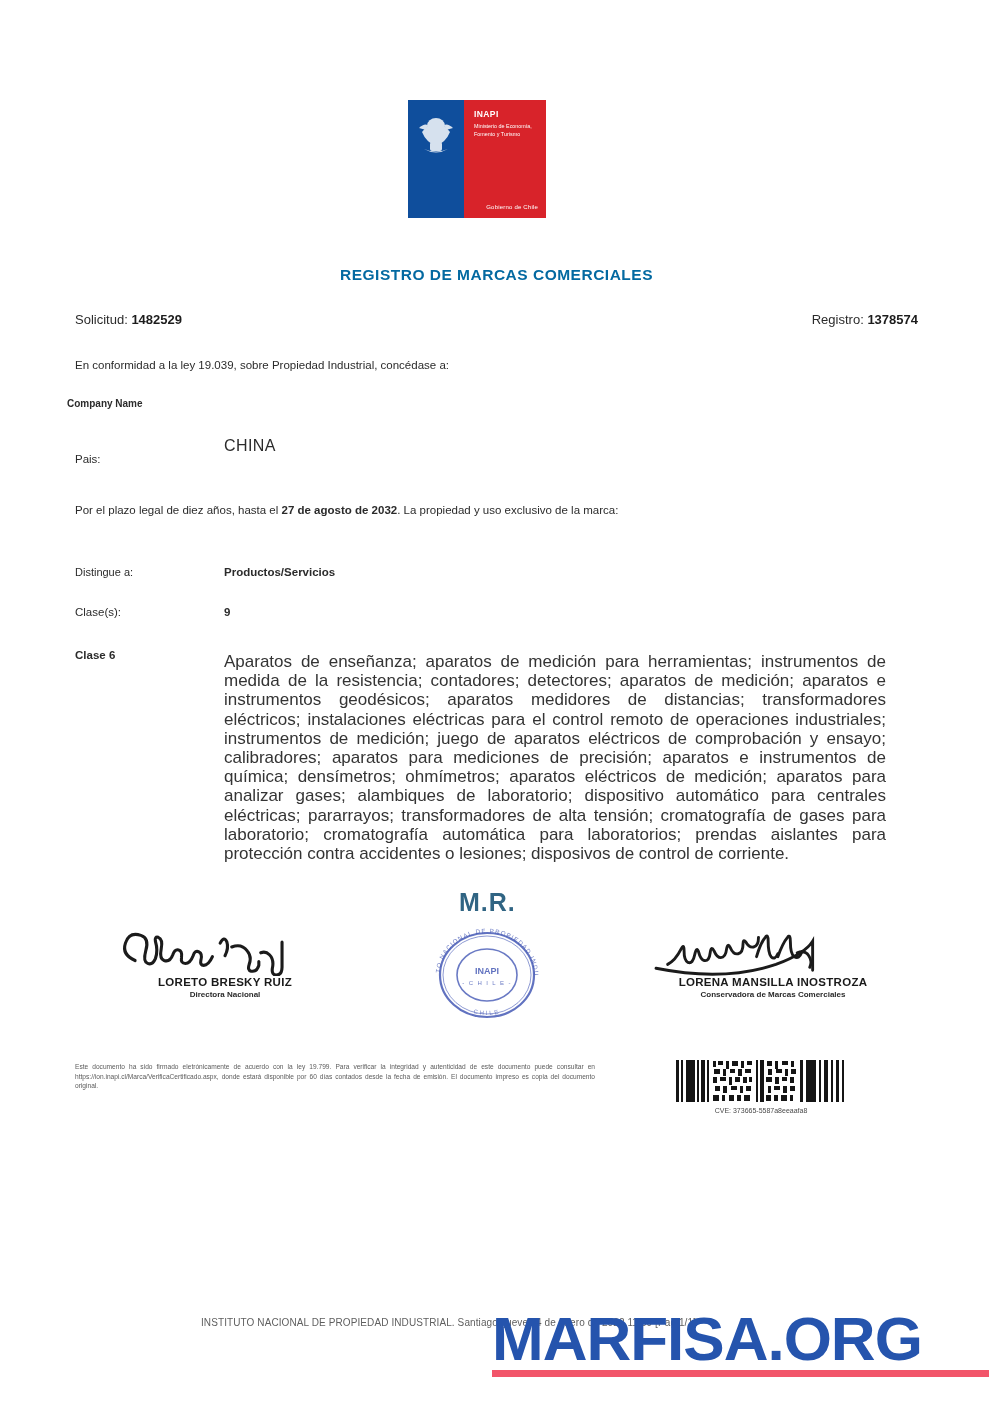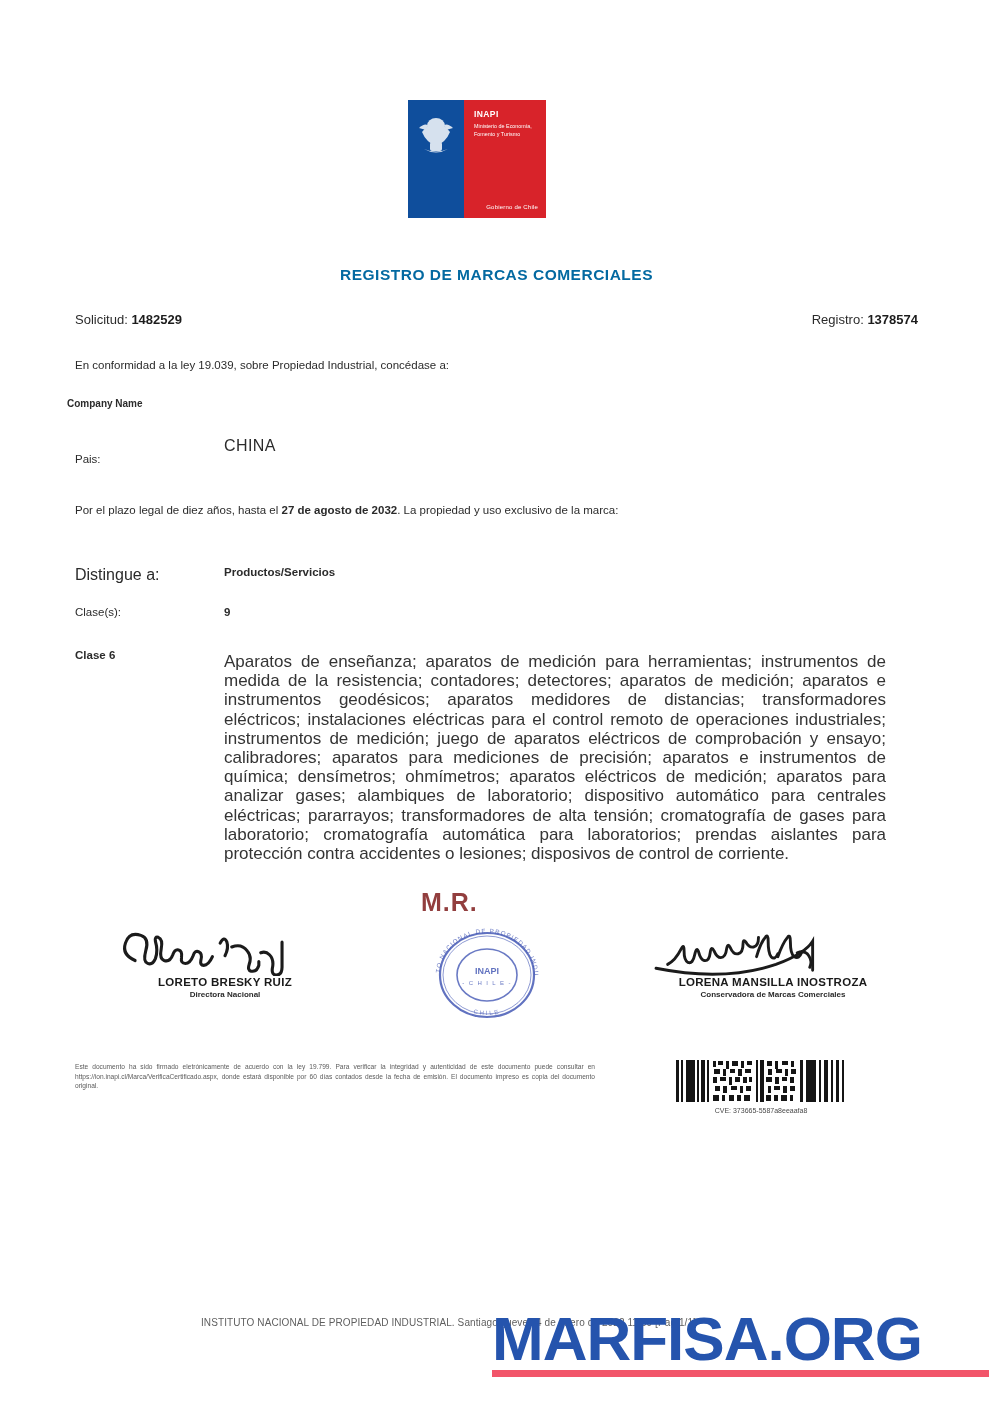--- a/index.html
+++ b/index.html
@@ -149,21 +149,21 @@
     left: 75px;
     top: 504px;
     font-size: 11.5px;
   }
   .line-plazo b { font-weight: bold; }
 
   .distingue-label {
     position: absolute;
     left: 75px;
     top: 566px;
-    font-size: 16px;
+    font-size: 11px;
   }
   .distingue-value {
     position: absolute;
     left: 224px;
     top: 566px;
     font-size: 11.5px;
     font-weight: bold;
   }
   .clases-label {
     position: absolute;
@@ -214,26 +214,26 @@
   .sig-role {
     font-size: 8px;
     font-weight: bold;
     color: #2a2a2a;
     margin-top: 2px;
   }
 
   
   .mr-text {
     position: absolute;
-    left: 421px;
+    left: 459px;
     top: 888px;
     font-size: 25px;
     font-weight: bold;
     letter-spacing: 1px;
-    color: #7f1d1d;
+    color: #0c4a6e;
     opacity: .85;
   }
   .seal {
     position: absolute;
     left: 428px;
     top: 925px;
     width: 118px;
     height: 100px;
   }
   .seal svg { width: 118px; height: 100px; }

